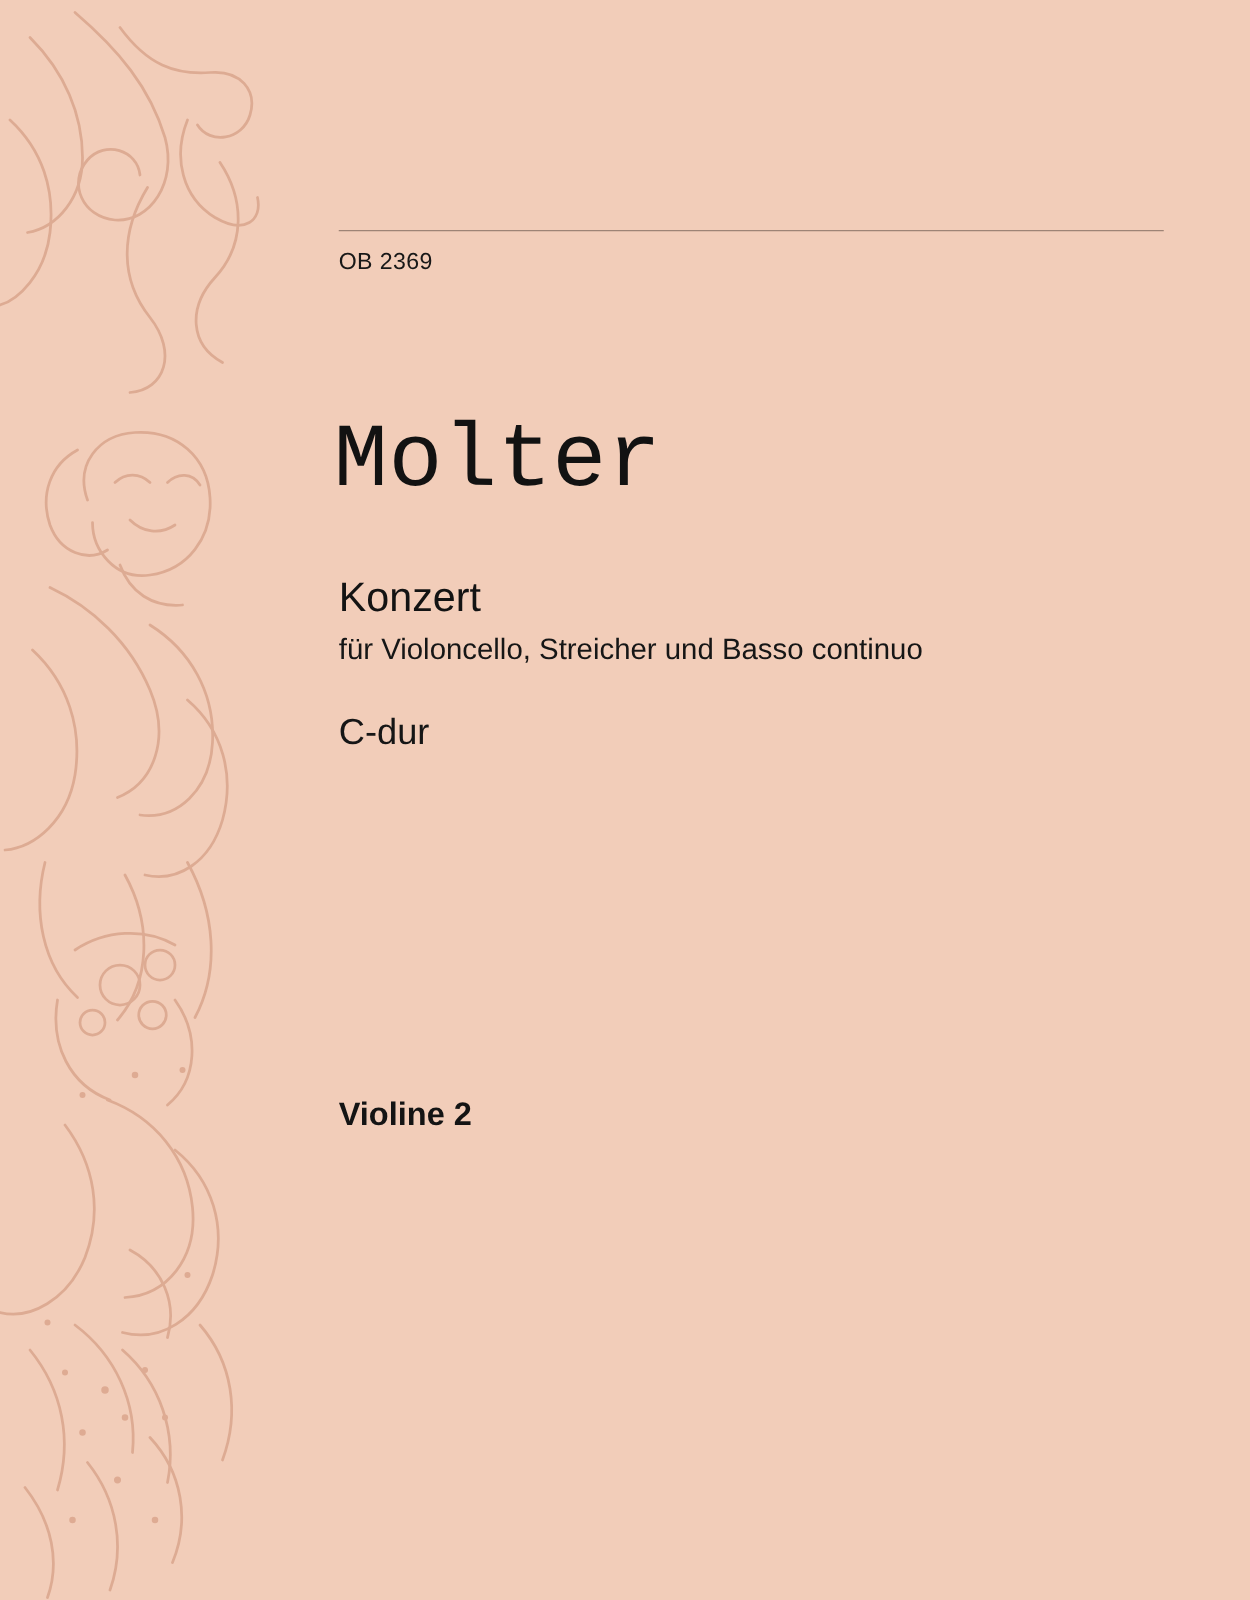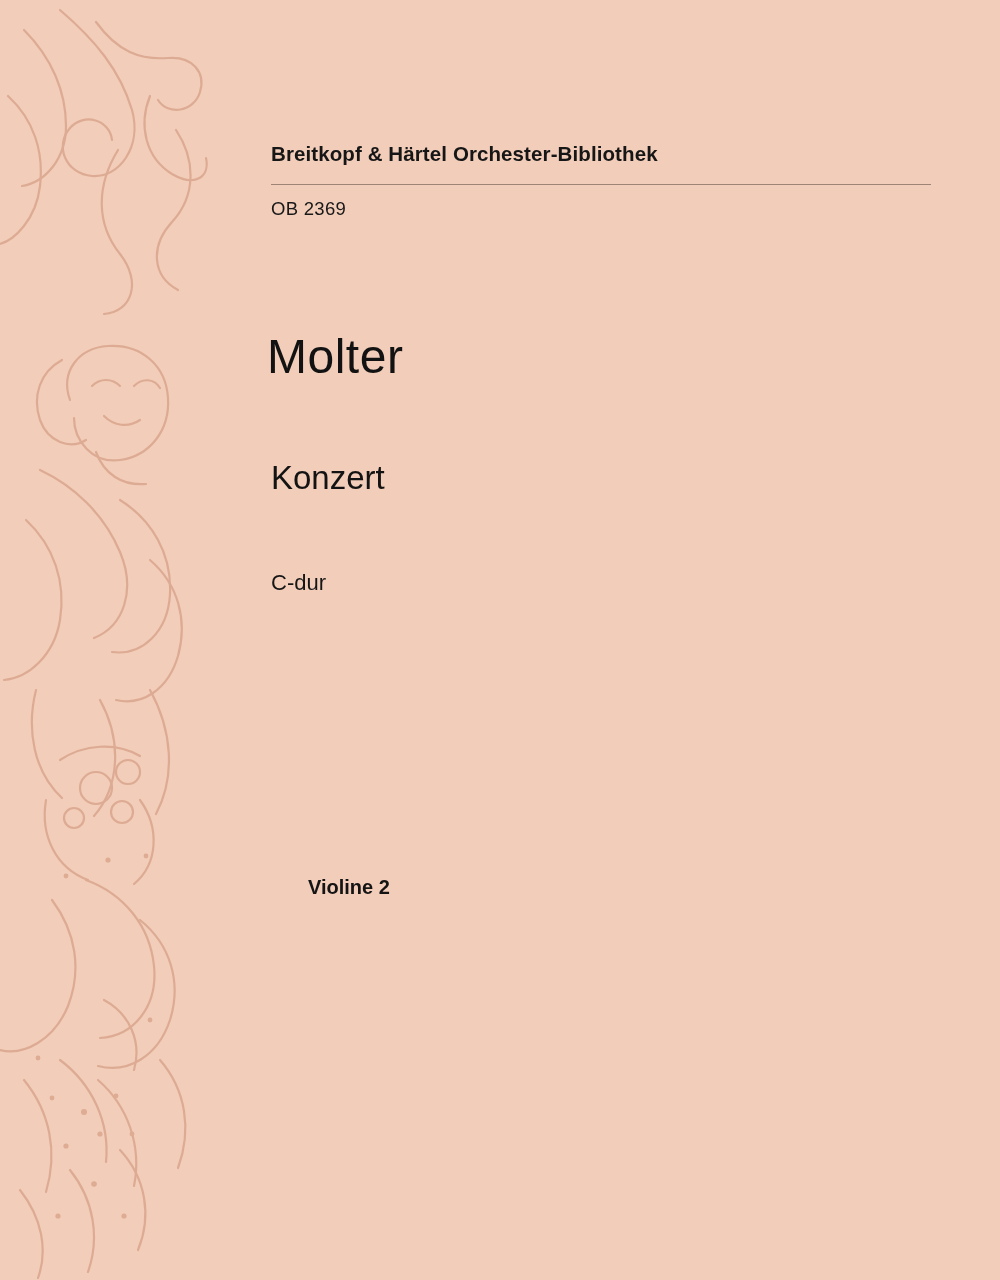--- a/index.html
+++ b/index.html
@@ -66,22 +66,22 @@
     left: 0;
     font-size: 18.5px;
     letter-spacing: 0.3px;
     color: #181818;
   }
 
   .composer {
     position: absolute;
     top: 333px;
     left: -4px;
-    font-family: Liberation Sans, sans-serif;
-    font-size: 48px;
+    font-family: Liberation Mono, monospace;
+    font-size: 72px;
     line-height: 1;
     letter-spacing: 0.5px;
     color: #121212;
   }
 
   .work-title {
     position: absolute;
     top: 460px;
     left: 0;
     font-size: 33px;
@@ -96,32 +96,31 @@
     width: 660px;
     font-size: 23.5px;
     line-height: 1.33;
     color: #161616;
   }
 
   .key {
     position: absolute;
     top: 570px;
     left: 0;
-    font-size: 22px;
+    font-size: 29px;
     color: #161616;
   }
 
   .part-name {
     position: absolute;
     top: 876px;
     left: 0;
-    font-size: 20px;
+    font-size: 26px;
     font-weight: bold;
     color: #141414;
-    margin-left: 37px;
   }
 </style>
 </head>
 <body>
 
 <div class="ornament-band">
   <svg width="225" height="1280" viewBox="0 0 225 1280" xmlns="http://www.w3.org/2000/svg" aria-hidden="true">
     <g fill="none" stroke="#ddab93" stroke-width="2.2" stroke-linecap="round">
 
       <path d="M60 10 C95 40 120 70 132 110 C142 146 120 178 92 176 C66 174 54 146 70 128 C84 112 110 120 112 140"></path>
@@ -183,30 +182,30 @@
       <circle cx="150" cy="1020" r="2.4"></circle>
       <circle cx="108" cy="860" r="2.6"></circle>
       <circle cx="66" cy="876" r="2.4"></circle>
       <circle cx="146" cy="856" r="2.4"></circle>
     </g>
   </svg>
 </div>
 
 <div class="content">
 
-  <div class="publisher-line">Breitkopf &amp; Härtel Orchester-Bibliothek</div>
 
   <div class="rule"></div>
 
   <div class="plate-number">OB 2369</div>
 
   <div class="composer">Molter</div>
 
   <div class="work-title">Konzert</div>
 
   <div class="subtitle">
+    <div>für Violoncello, Streicher und Basso continuo</div>
   </div>
 
   <div class="key">C-dur</div>
 
   <div class="part-name">Violine 2</div>
 
 </div>
 
 </body></html>

